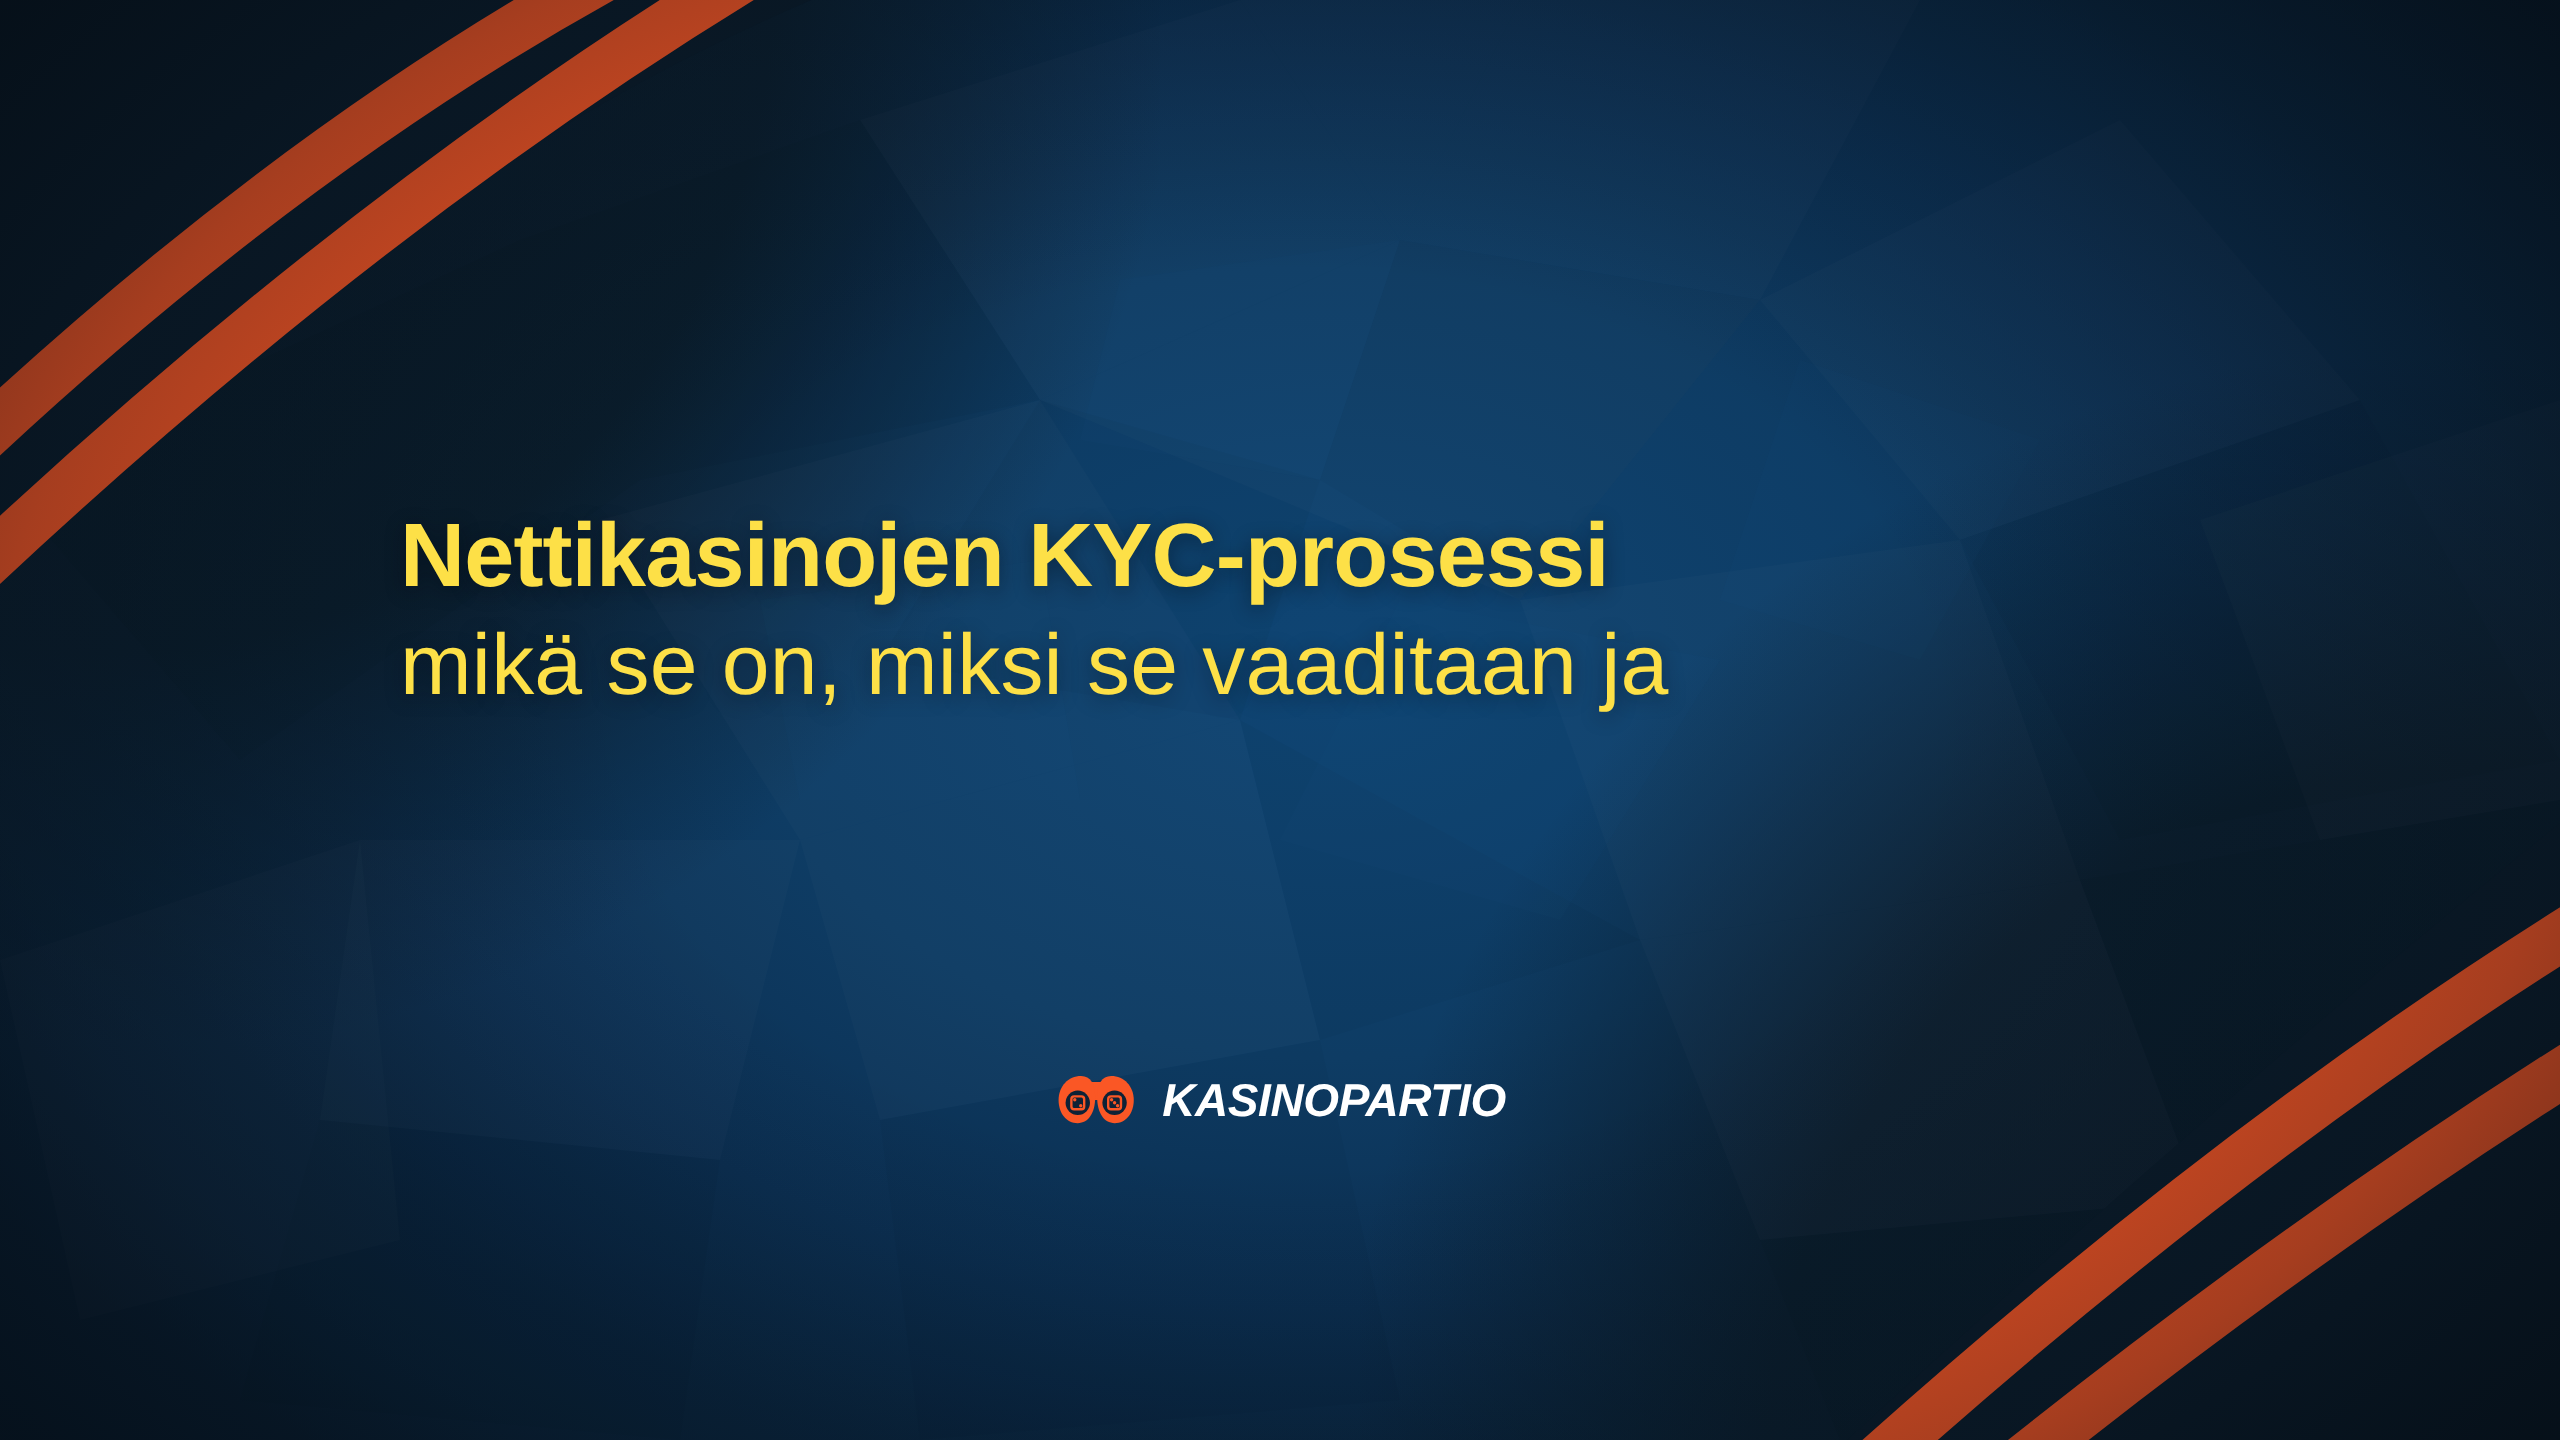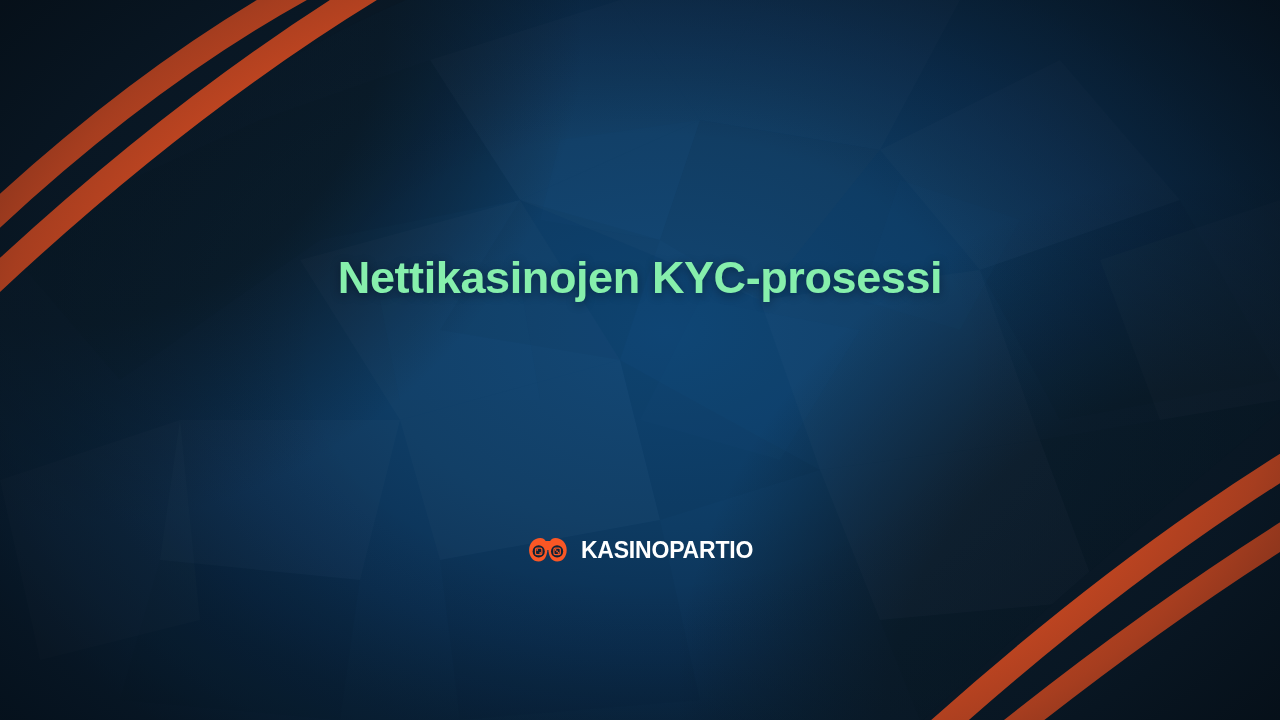--- a/index.html
+++ b/index.html
@@ -68,22 +68,22 @@
     inset: 0;
     display: flex;
     flex-direction: column;
     align-items: center;
     justify-content: flex-start;
     padding-top: 255px;
     box-sizing: border-box;
   }
   .title-block {
     width: 880px;
-    text-align: center;
-    color: #86efac;
+    text-align: left;
+    color: #fde047;
   }
   .title-line1 {
     font-size: 45px;
     font-weight: 700;
     letter-spacing: -0.4px;
     line-height: 1.0;
     margin: 0 0 12px 0;
     text-shadow: 0 2px 10px rgba(2,12,22,.45);
   }
   .title-line2,
@@ -99,20 +99,21 @@
 
   
   .logo {
     position: absolute;
     left: 50%;
     top: 536px;
     transform: translateX(-50%);
     display: flex;
     align-items: center;
     gap: 12px;
+    font-style: italic;
   }
   .logo-mark { display: block; }
   .logo-word {
     font-size: 23px;
     font-weight: 700;
     letter-spacing: -0.2px;
     color: #ffffff;
     line-height: 1;
     white-space: nowrap;
   }
@@ -183,20 +184,21 @@
         <path d="M 1340,500 Q 1150,614 950,780" stroke="#fa5725" stroke-width="25" fill="none" stroke-linecap="butt"></path>
       </g>
     </svg>
   </div>
 
   <div class="vignette"></div>
 
   <div class="content">
     <div class="title-block">
       <h1 class="title-line1">Nettikasinojen KYC-prosessi</h1>
+      <p class="title-line2">mikä se on, miksi se vaaditaan ja</p>
     </div>
   </div>
 
   <div class="logo">
     <svg class="logo-mark" width="42" height="28" viewBox="0 0 42 28" xmlns="http://www.w3.org/2000/svg">
 
       <rect x="16" y="5" width="10" height="9" rx="2" fill="#fa5725"></rect>
 
       <path d="M13.5 2 C18.2 2 20.5 6.2 20.5 12.8 C20.5 20.2 17.3 25.6 11.7 25.6 C6.1 25.6 2.2 20.6 2.2 14 C2.2 7.2 7 2 13.5 2 Z" fill="#fa5725"></path>
 

